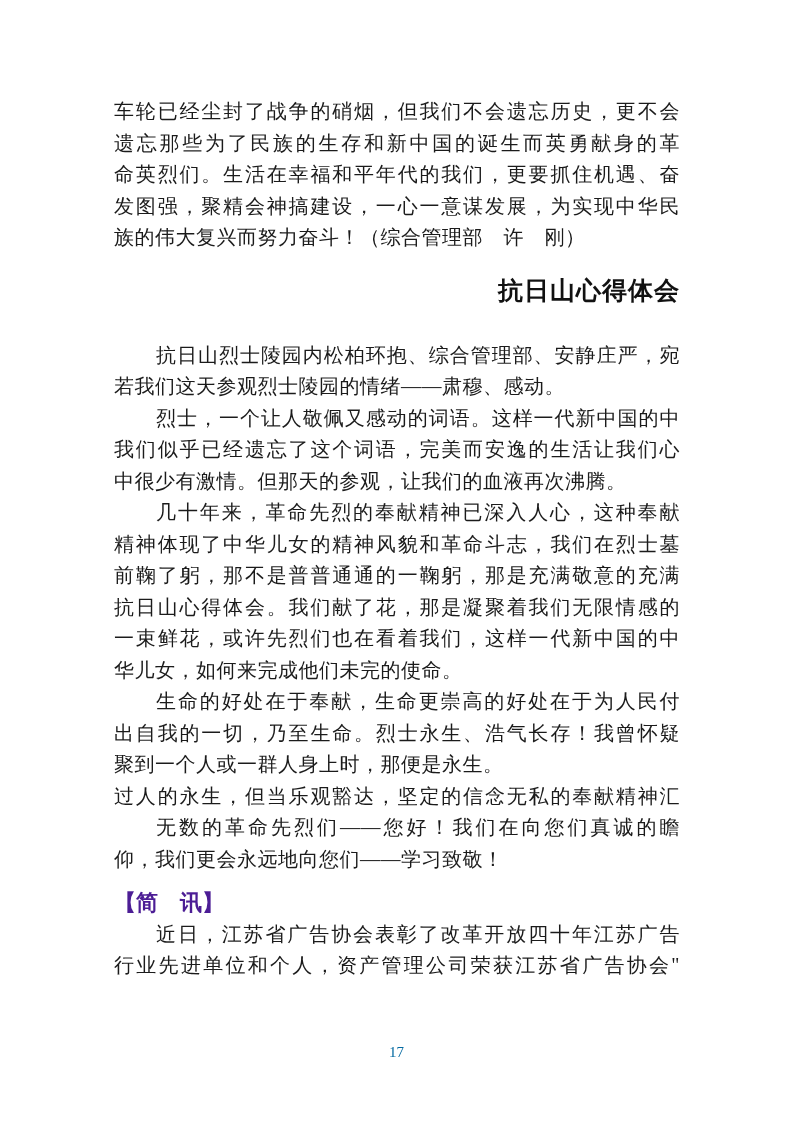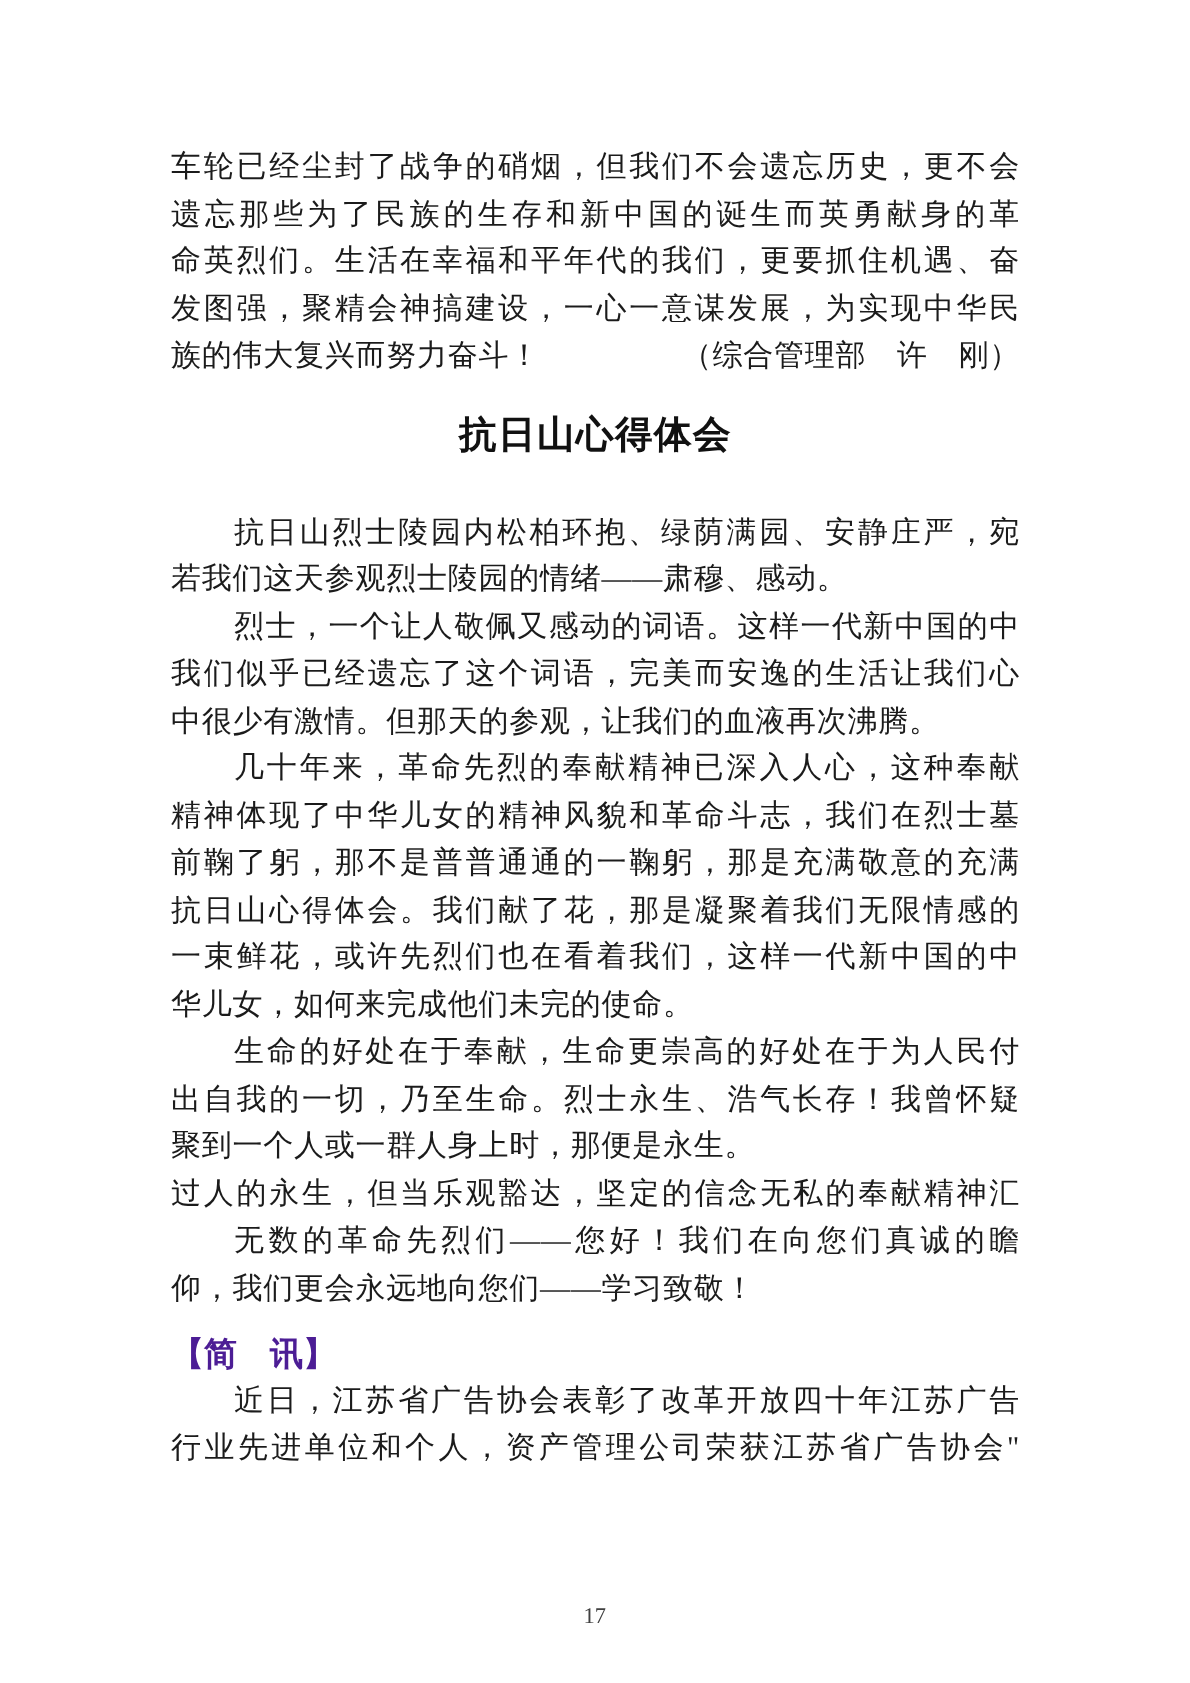--- a/index.html
+++ b/index.html
@@ -27,52 +27,52 @@
     letter-spacing: 0.5px;
   }
   .j {
     white-space: normal;
     text-align: justify;
     text-align-last: justify;
   }
   .indent { padding-left: 42px; }
   .split {
     display: flex;
-    justify-content: space-between;
+    justify-content: flex-start;
     white-space: nowrap;
   }
   .byline-right { text-align: right; }
   .title {
     margin: 19px 0 33px 0;
     font-family: "Liberation Sans", sans-serif;
     font-weight: bold;
     font-size: 25px;
     line-height: 34px;
-    text-align: center;
+    text-align: right;
     letter-spacing: 1px;
     color: #111;
   }
   .briefs-heading {
     margin-top: 12px;
     height: 31.5px;
     line-height: 31.5px;
     font-family: "Liberation Sans", sans-serif;
     font-weight: bold;
     font-size: 22px;
     color: #4c1d95;
   }
   .pageno {
     position: absolute;
-    top: 1070px;
+    top: 1044px;
     left: 0;
     width: 100%;
     text-align: center;
     font-size: 15px;
     font-family: "Liberation Serif", serif;
-    color: #404040;
+    color: #0369a1;
   }
 </style>
 </head>
 <body>
 
 <div class="page">
   <div class="content">
 
     <div class="para">
       <div class="line j">车轮已经尘封了战争的硝烟，但我们不会遗忘历史，更不会</div>
@@ -81,21 +81,21 @@
       <div class="line j">发图强，聚精会神搞建设，一心一意谋发展，为实现中华民</div>
       <div class="line split">
         <span>族的伟大复兴而努力奋斗！</span>
         <span>（综合管理部　许　刚）</span>
       </div>
     </div>
 
     <h1 class="title">抗日山心得体会</h1>
 
     <div class="para">
-      <div class="line j indent">抗日山烈士陵园内松柏环抱、绿荫满园、安静庄严，宛</div>
+      <div class="line j indent">抗日山烈士陵园内松柏环抱、综合管理部、安静庄严，宛</div>
       <div class="line">若我们这天参观烈士陵园的情绪——肃穆、感动。</div>
     </div>
 
     <div class="para">
       <div class="line j indent">烈士，一个让人敬佩又感动的词语。这样一代新中国的中</div>
       <div class="line j">我们似乎已经遗忘了这个词语，完美而安逸的生活让我们心</div>
       <div class="line">中很少有激情。但那天的参观，让我们的血液再次沸腾。</div>
     </div>
 
     <div class="para">

